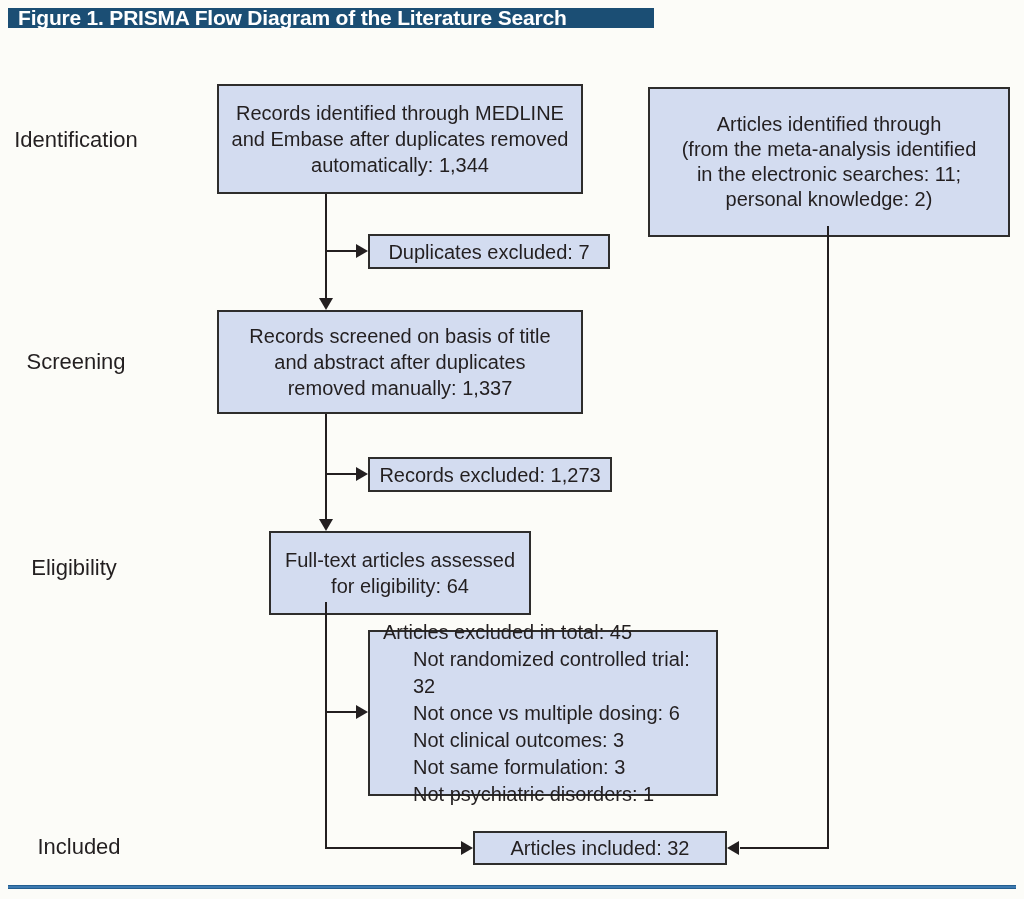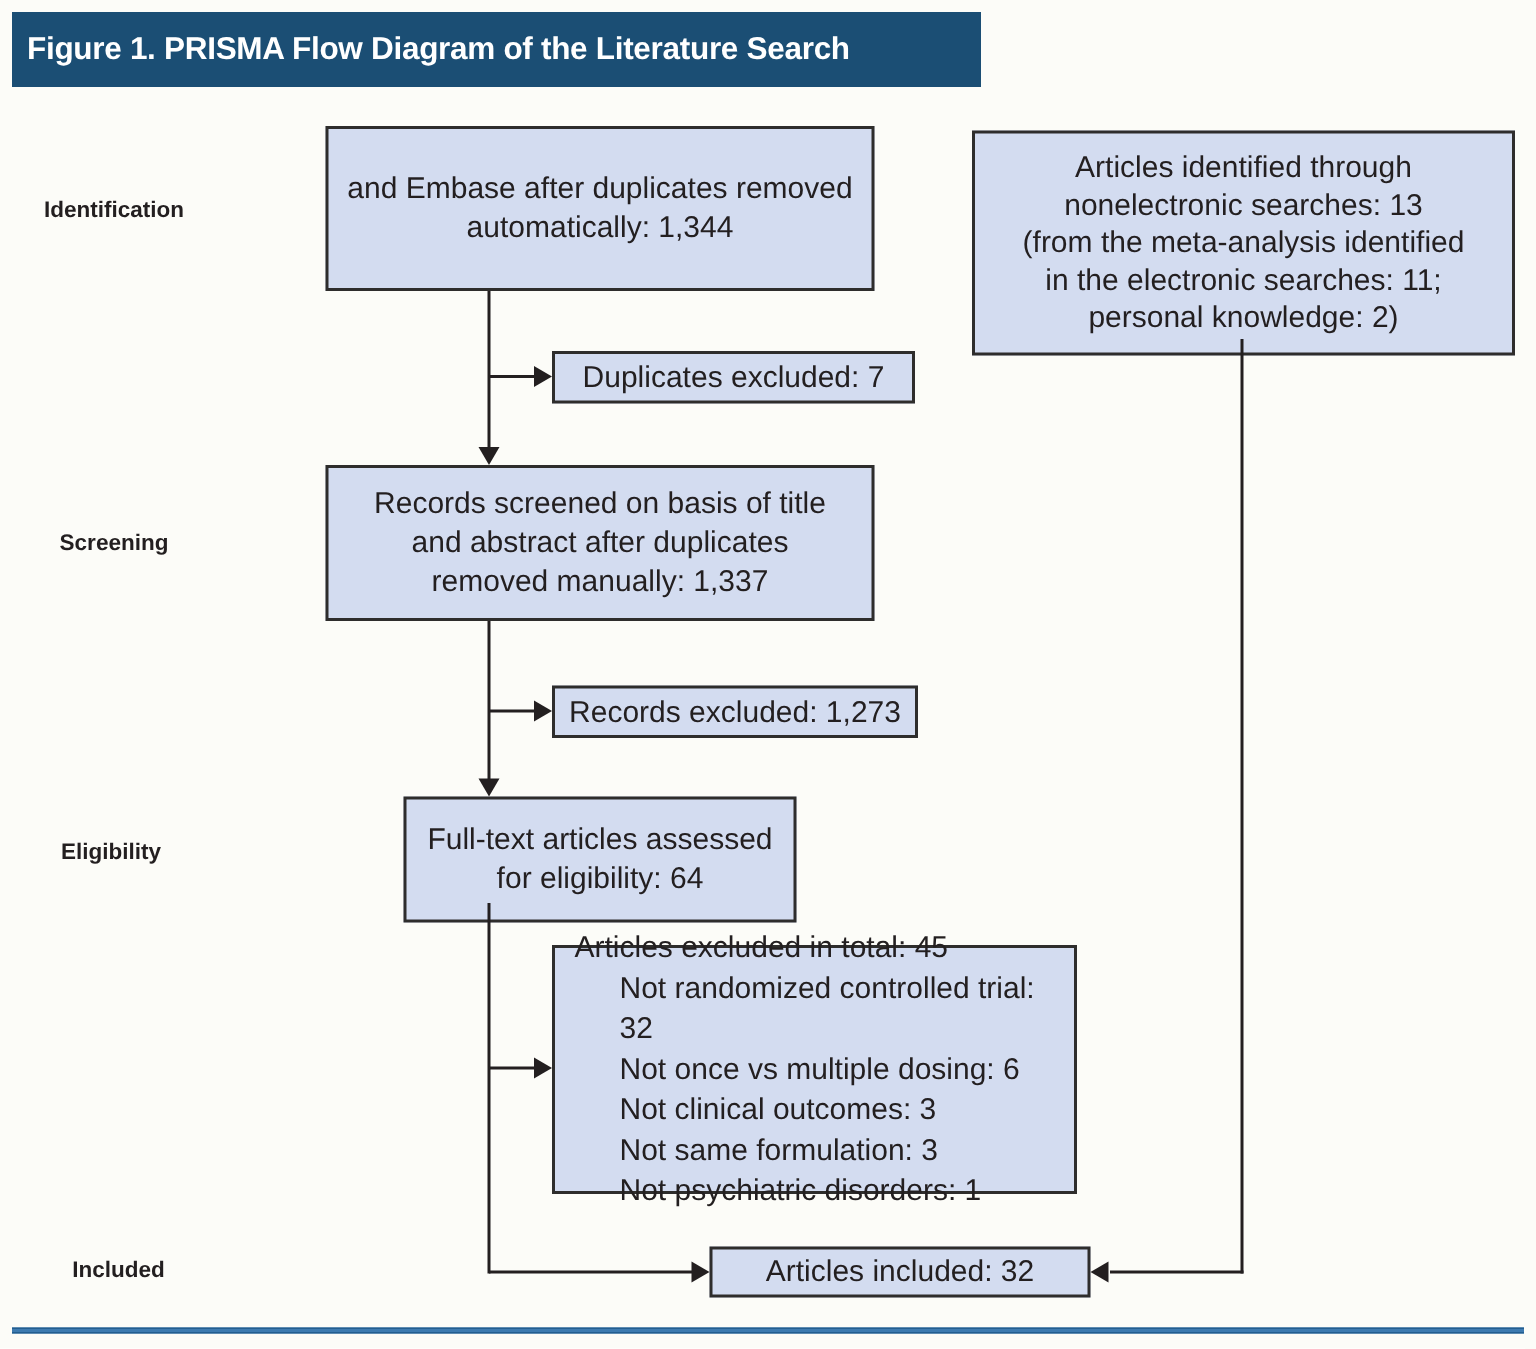--- a/index.html
+++ b/index.html
@@ -2,28 +2,28 @@
 <html><head>
 <meta charset="utf-8">
 <style>
   html,body{margin:0;padding:0;background:#ffffff;}
   .canvas{
     position:relative;width:1024px;height:899px;background:#fcfcf8;
     font-family:"Liberation Sans","DejaVu Sans",sans-serif;color:#231f20;
     overflow:hidden;
   }
   .header{
-    position:absolute;left:8px;top:8px;width:646px;height:50px;
+    position:absolute;left:8px;top:8px;width:646px;height:20px;
     background:#1b4e74;color:#ffffff;font-weight:bold;font-size:21px;
     display:flex;align-items:center;padding-left:10px;box-sizing:border-box;
     letter-spacing:-0.2px;
   }
   .stage-label{
     position:absolute;transform:translate(-50%,-50%);
-    font-weight:bold;font-size:15px;white-space:nowrap;text-align:right;
+    font-weight:normal;font-size:22px;white-space:nowrap;text-align:right;
   }
   .box{
     position:absolute;background:#d3dcf0;border:2px solid #2e2d2c;
     box-sizing:border-box;display:flex;flex-direction:column;
     justify-content:center;align-items:center;text-align:center;
     font-size:20px;line-height:26px;
   }
   .box.small{font-size:20px;line-height:22px;}
   .box.left-align{align-items:flex-start;text-align:left;line-height:27px;padding-left:13px;padding-right:4px;}
   .box.left-align .indent{padding-left:30px;}
@@ -56,27 +56,27 @@
   <div class="header">
     <span>Figure 1. PRISMA Flow Diagram of the Literature Search</span>
   </div>
 
   <div class="stage-label" style="left:76px;top:140px;">Identification</div>
   <div class="stage-label" style="left:76px;top:362px;">Screening</div>
   <div class="stage-label" style="left:74px;top:568px;">Eligibility</div>
   <div class="stage-label" style="left:79px;top:847px;">Included</div>
 
   <div class="box" style="left:217px;top:84px;width:366px;height:110px;">
+    <div>Records identified through MEDLINE</div>
     <div>and Embase after duplicates removed</div>
     <div>automatically: 1,344</div>
   </div>
 
   <div class="box" style="left:648px;top:87px;width:362px;height:150px;line-height:25px;">
     <div>Articles identified through</div>
-    <div>nonelectronic searches: 13</div>
     <div>(from the meta-analysis identified</div>
     <div>in the electronic searches: 11;</div>
     <div>personal knowledge: 2)</div>
   </div>
 
   <div class="box small" style="left:368px;top:234px;width:242px;height:35px;">
     <div>Duplicates excluded: 7</div>
   </div>
 
   <div class="box" style="left:217px;top:310px;width:366px;height:104px;">

